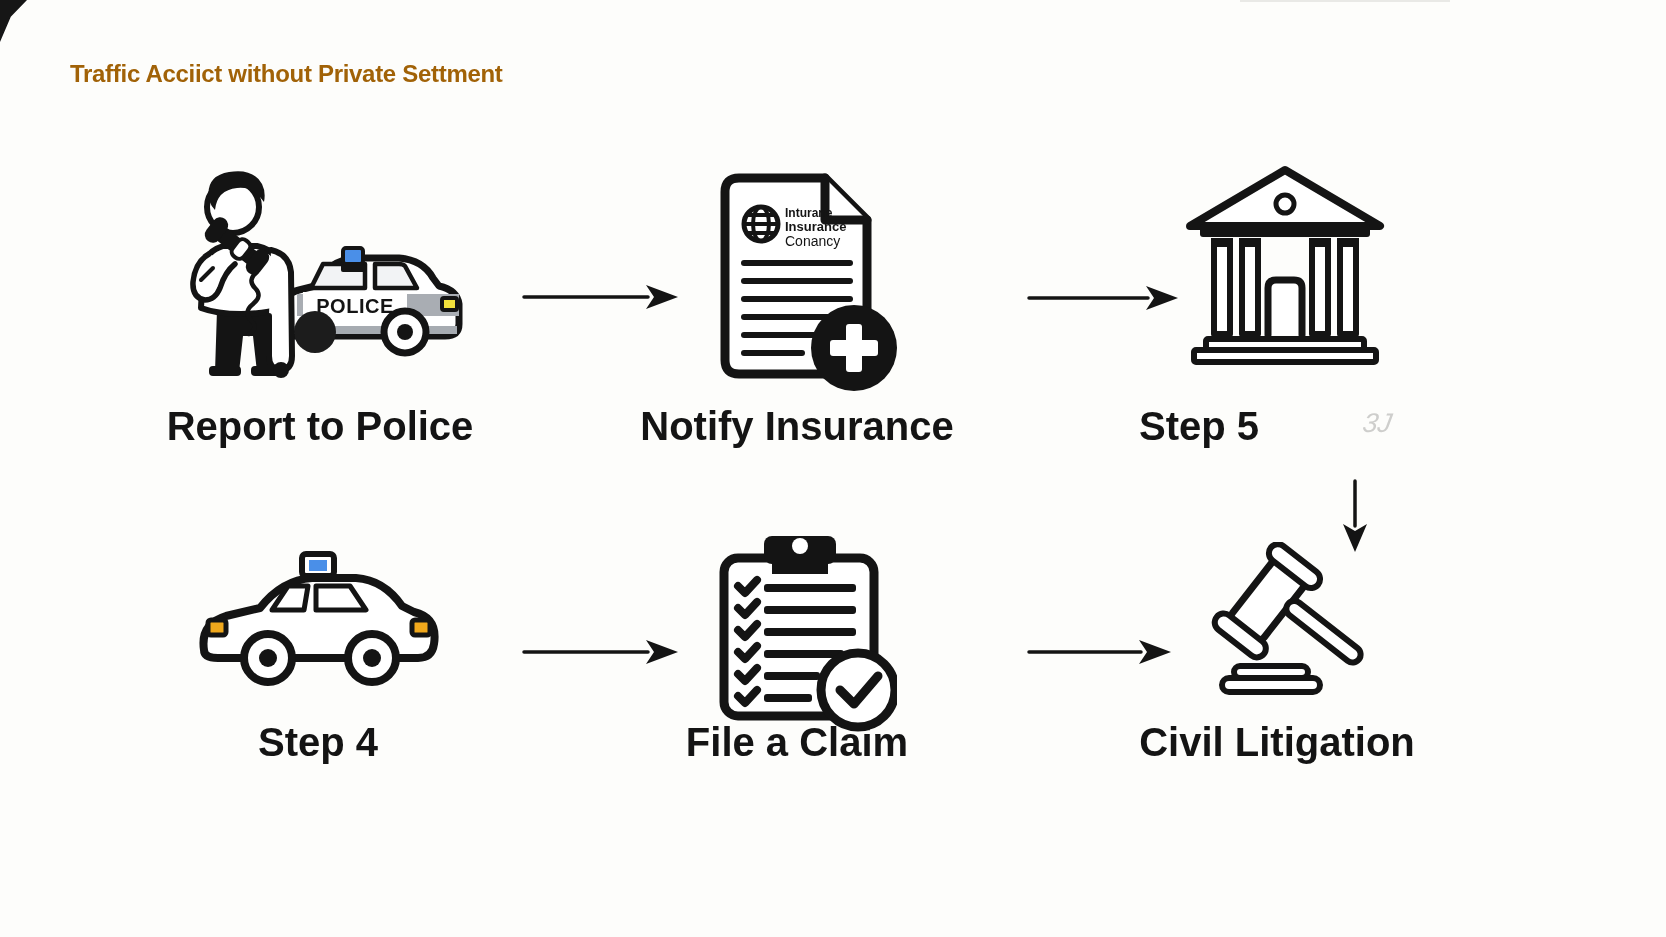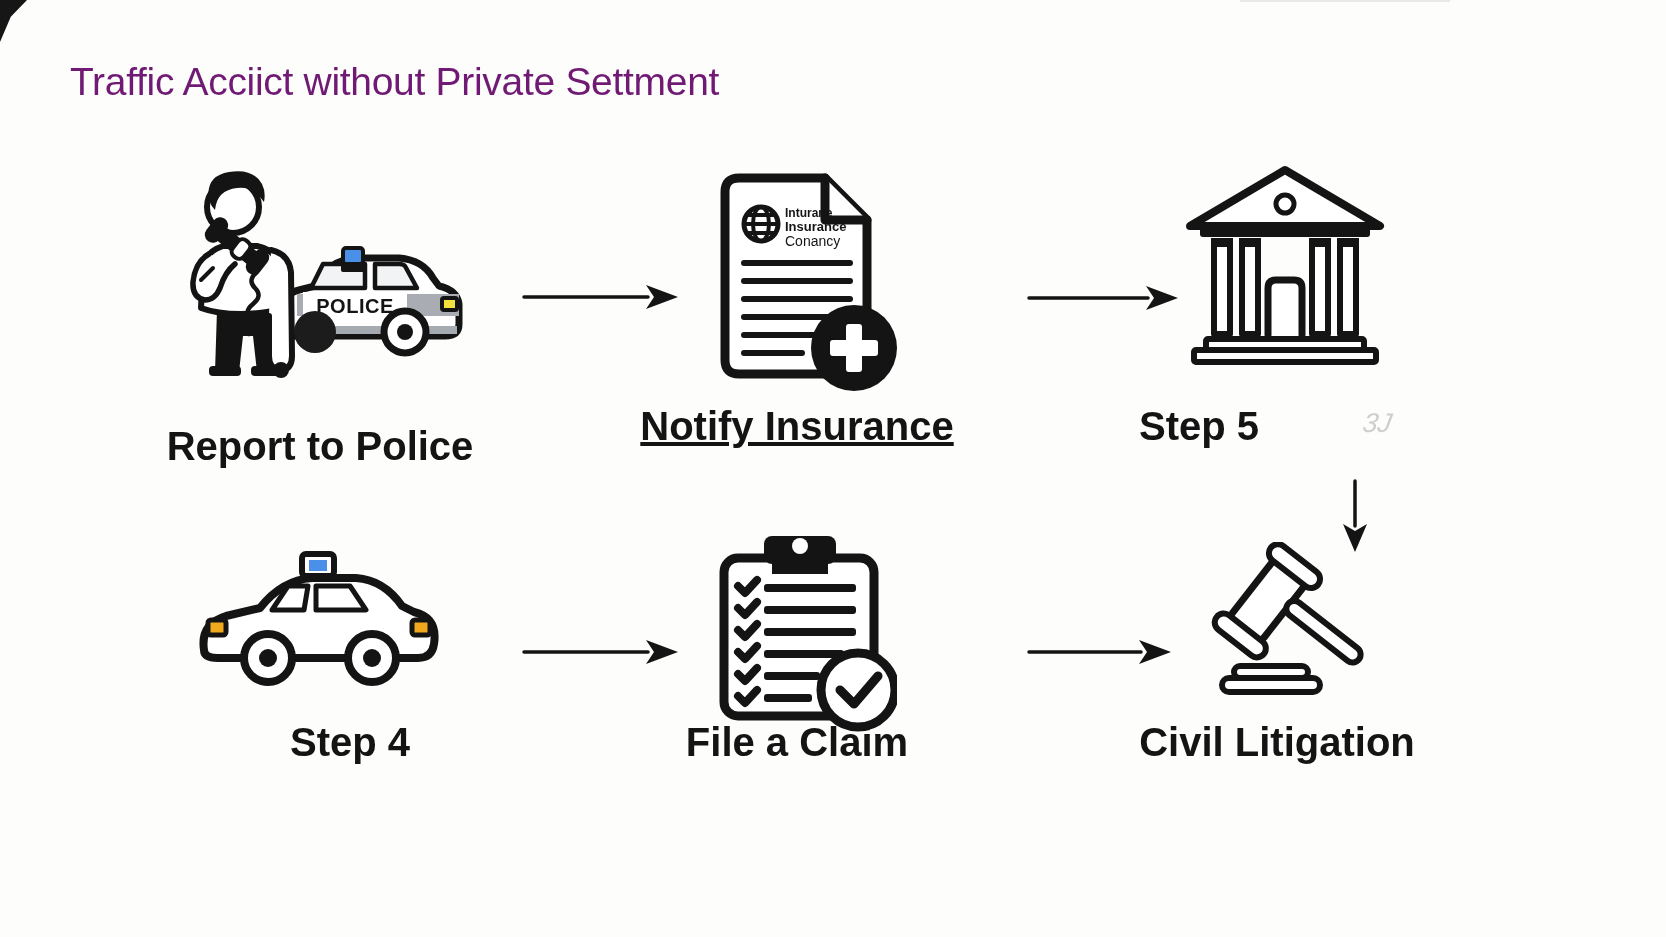--- a/index.html
+++ b/index.html
@@ -5,22 +5,22 @@
   html,body { margin:0; padding:0; }
   .stage {
     position:relative; width:1666px; height:937px;
     background: var(--background, #fdfdfb);
     font-family:"Liberation Sans", sans-serif;
     overflow:hidden; color: var(--ink,#141414);
   }
   .abs { position:absolute; }
   .title {
     position:absolute; left:70px; top:60px;
-    font-size:39px; font-weight:400; letter-spacing:-0.3px;
-    color:#701a75; white-space:nowrap;
+    font-size:24px; font-weight:700; letter-spacing:-0.3px;
+    color:#a16207; white-space:nowrap;
   }
   .step-label {
     position:absolute; transform:translateX(-50%);
     font-size:40px; font-weight:700; white-space:nowrap;
     color:var(--ink,#141414);
   }
   .artifact-text {
     position:absolute; font-size:27px; font-style:italic;
     color:#bfbfbd; opacity:.75; transform:skewX(-10deg);
     white-space:nowrap;
@@ -199,22 +199,22 @@
   </svg>
   <svg class="abs" style="left:520px; top:637px;" width="160" height="30" viewBox="0 0 160 30">
     <line class="ln" stroke-width="3.5" x1="4" y1="15" x2="128" y2="15"></line>
     <path class="fl" d="M126,3 L158,15 L126,27 L134,15 Z"></path>
   </svg>
   <svg class="abs" style="left:1025px; top:637px;" width="148" height="30" viewBox="0 0 148 30">
     <line class="ln" stroke-width="3.5" x1="4" y1="15" x2="116" y2="15"></line>
     <path class="fl" d="M114,3 L146,15 L114,27 L122,15 Z"></path>
   </svg>
 
-  <div class="step-label" style="left:320px;  top:424px;text-align:center;">Report to Police</div>
-  <div class="step-label" style="left:797px;  top:404px;text-decoration:underline;">Notify Insurance</div>
+  <div class="step-label" style="left:320px;  top:404px;text-align:center;">Report to Police</div>
+  <div class="step-label" style="left:797px;  top:404px;">Notify Insurance</div>
   <div class="step-label" style="left:1199px; top:404px;">Step 5</div>
-  <div class="step-label" style="left:318px;  top:720px;margin-left:32px;">Step 4</div>
+  <div class="step-label" style="left:318px;  top:720px;">Step 4</div>
   <div class="step-label" style="left:1277px; top:720px;">Civil Litigation</div>
   <div class="step-label" style="left:797px;  top:720px;">File a Claim</div>
 
   <div class="artifact-text" style="left:1363px; top:408px;">3J</div>
 
 </div>
 
 </body></html>

